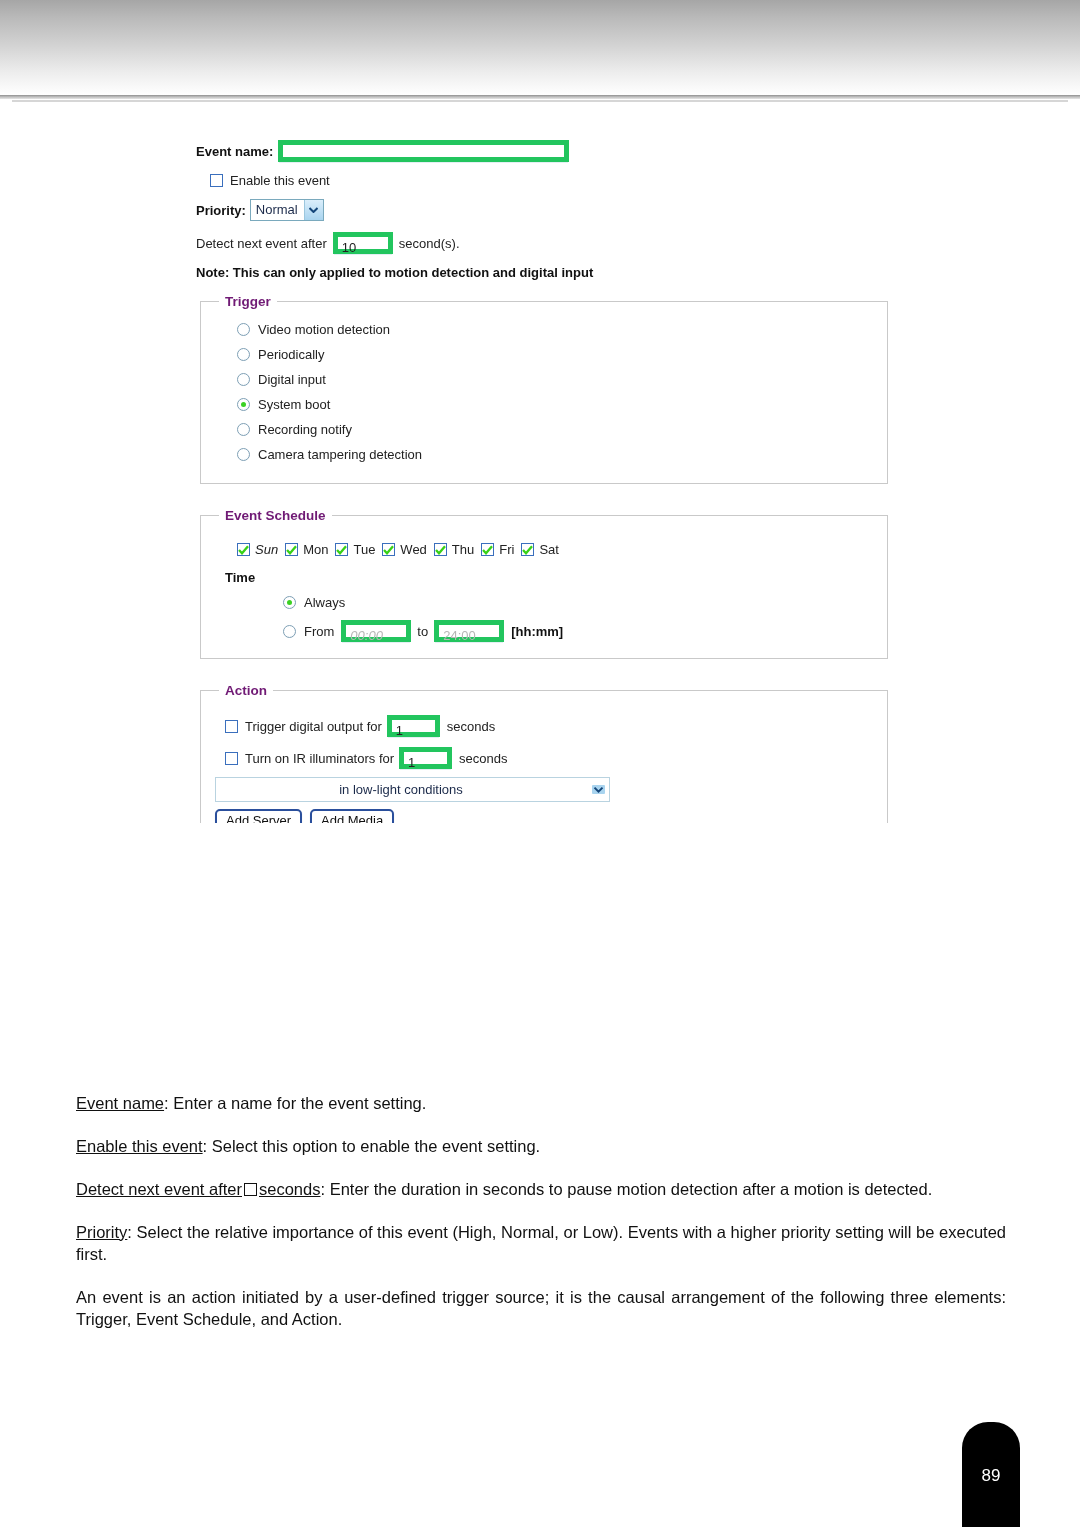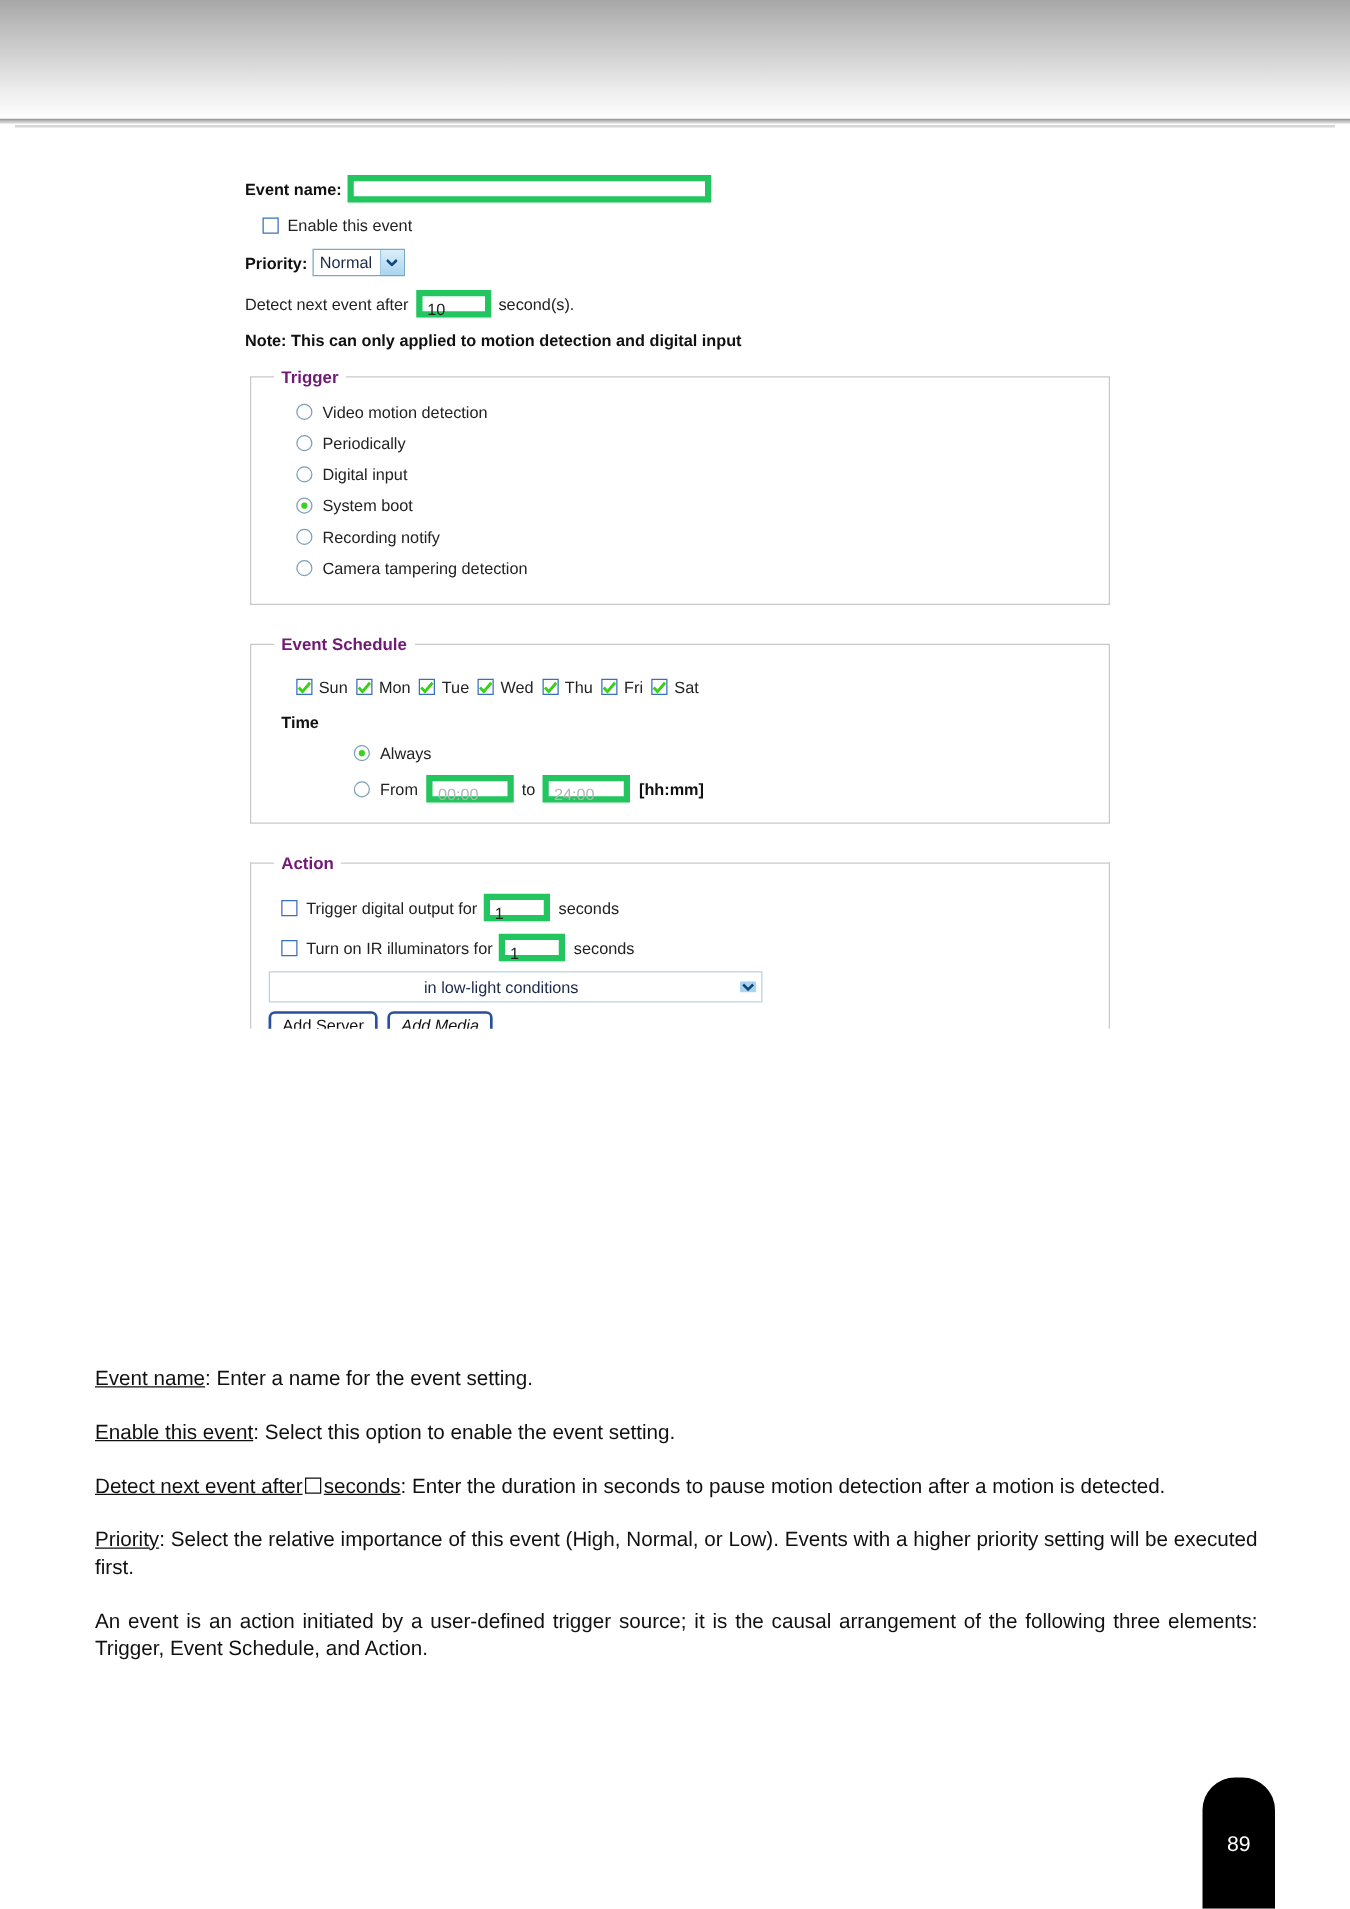--- a/index.html
+++ b/index.html
@@ -260,21 +260,21 @@
 
   <fieldset class="panel" style="margin-left:4px; margin-top:24px; width:688px; box-sizing:border-box; padding-bottom:16px;">
     <legend>Event Schedule</legend>
 
     <div class="row" style="padding:11px 0 0 26px;">
       <span class="cbx">
           <svg width="11" height="10" viewBox="0 0 11 10">
             <path d="M1 5 L4 8.3 L10 1.2" fill="none" stroke="#37d116" stroke-width="2.3"></path>
           </svg>
         </span>
-      <span class="lbl" style="margin:0 7px 0 5px;">Sun</span>
+      <span class="lbl" style="margin:0 7px 0 5px;font-style:italic;">Sun</span>
       <span class="cbx">
           <svg width="11" height="10" viewBox="0 0 11 10">
             <path d="M1 5 L4 8.3 L10 1.2" fill="none" stroke="#37d116" stroke-width="2.3"></path>
           </svg>
         </span>
       <span class="lbl" style="margin:0 7px 0 5px;">Mon</span>
       <span class="cbx">
           <svg width="11" height="10" viewBox="0 0 11 10">
             <path d="M1 5 L4 8.3 L10 1.2" fill="none" stroke="#37d116" stroke-width="2.3"></path>
           </svg>
@@ -311,21 +311,21 @@
     <div class="row" style="padding:10px 0 0 72px;">
       <span class="rdo on">
           <span class="dot"></span>
         </span>
       <span class="lbl" style="margin-left:8px;">Always</span>
     </div>
 
     <div class="row" style="padding:10px 0 0 72px;">
       <span class="rdo"></span>
       <span class="lbl" style="margin-left:8px;">From</span>
-      <span class="tinput ph" style="width:70px; margin-left:7px;">00:00</span>
+      <span class="tinput ph" style="width:70px; margin-left:7px;font-style:italic;">00:00</span>
       <span class="lbl" style="margin:0 6px;">to</span>
       <span class="tinput ph" style="width:70px;">24:00</span>
       <span class="lbl-bold" style="margin-left:7px;">[hh:mm]</span>
     </div>
   </fieldset>
 
   <div style="margin-top:24px; height:140px; overflow:hidden;">
   <fieldset class="panel" style="margin-left:4px; width:688px; box-sizing:border-box; padding-bottom:16px; border-bottom:none; height:260px;">
     <legend>Action</legend>
 
@@ -350,21 +350,21 @@
           <svg width="13" height="9" viewBox="0 0 13 9">
                 <rect x="0" y="0" width="13" height="9" rx="1" fill="#a9d4ef"></rect>
                 <path d="M2.5 2.6 L6.5 6.6 L10.5 2.6" fill="none" stroke="#14467a" stroke-width="2"></path>
               </svg>
         </span>
       </span>
     </div>
 
     <div class="row" style="padding:7px 0 0 4px;">
       <button class="btn">Add Server</button>
-      <button class="btn" style="margin-left:8px;font-style:italic;">Add Media</button>
+      <button class="btn" style="margin-left:8px;">Add Media</button>
     </div>
 
   </fieldset>
   </div>
 
 </div>
 
 <div class="bodytext" style="top:1093px;">
   <p>
     <span class="term">Event name</span><span>: Enter a name for the event setting.</span>

